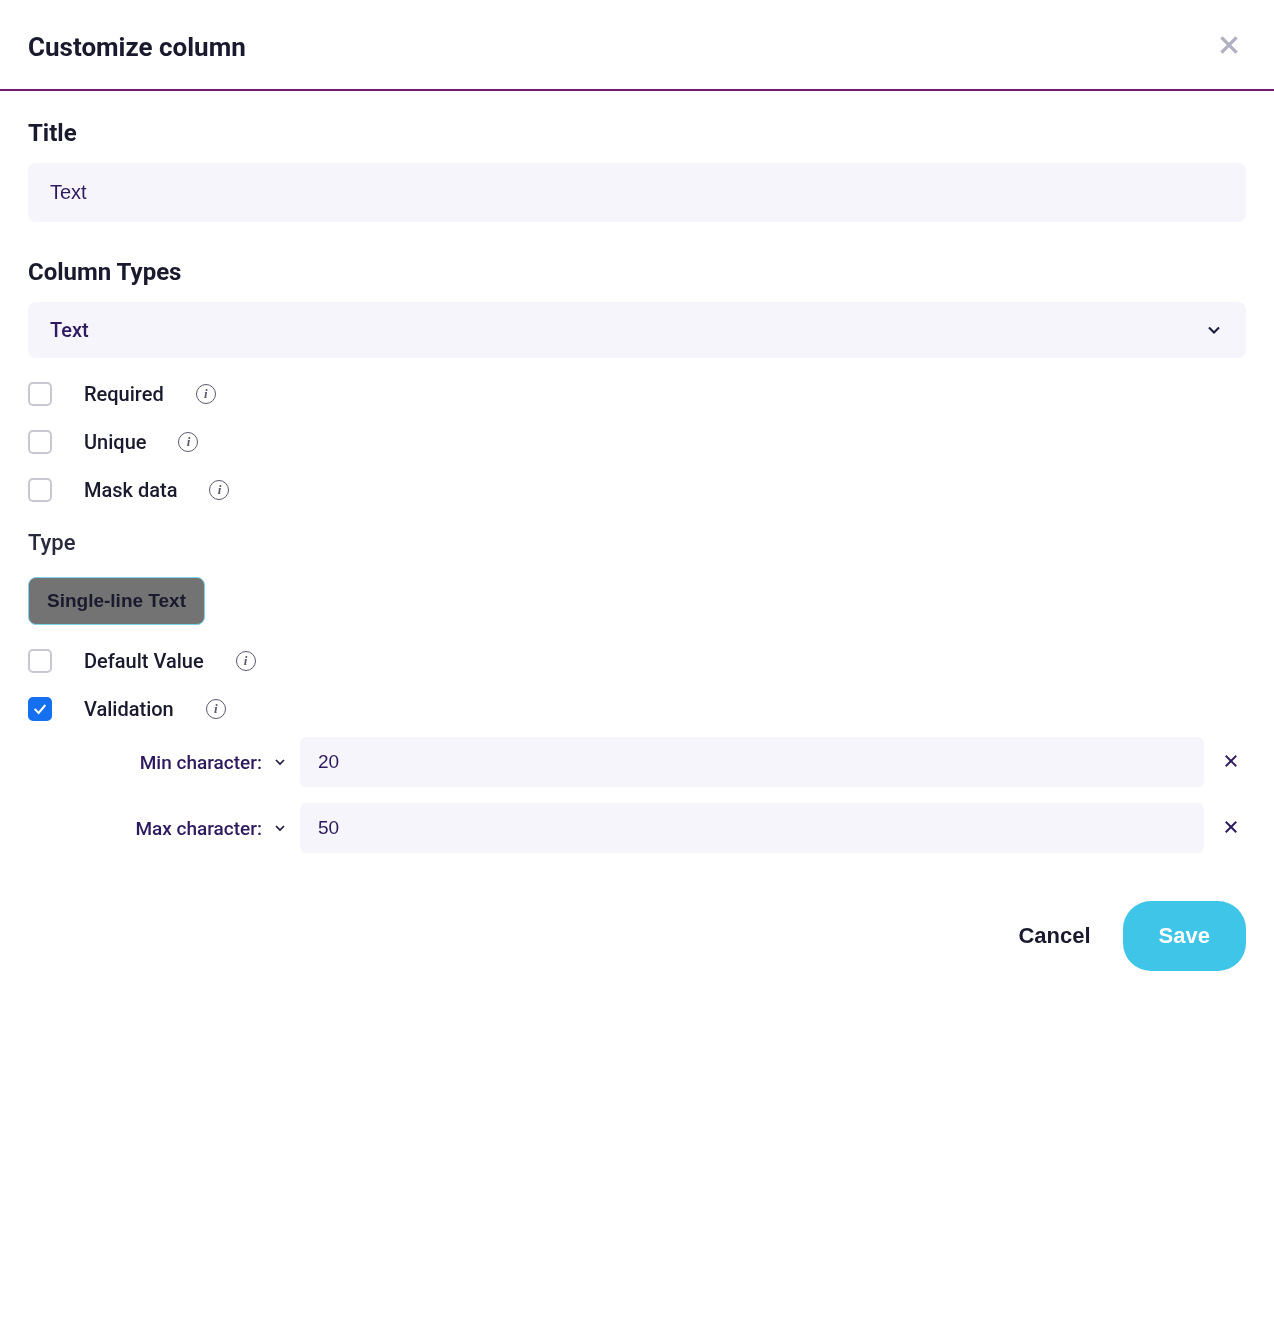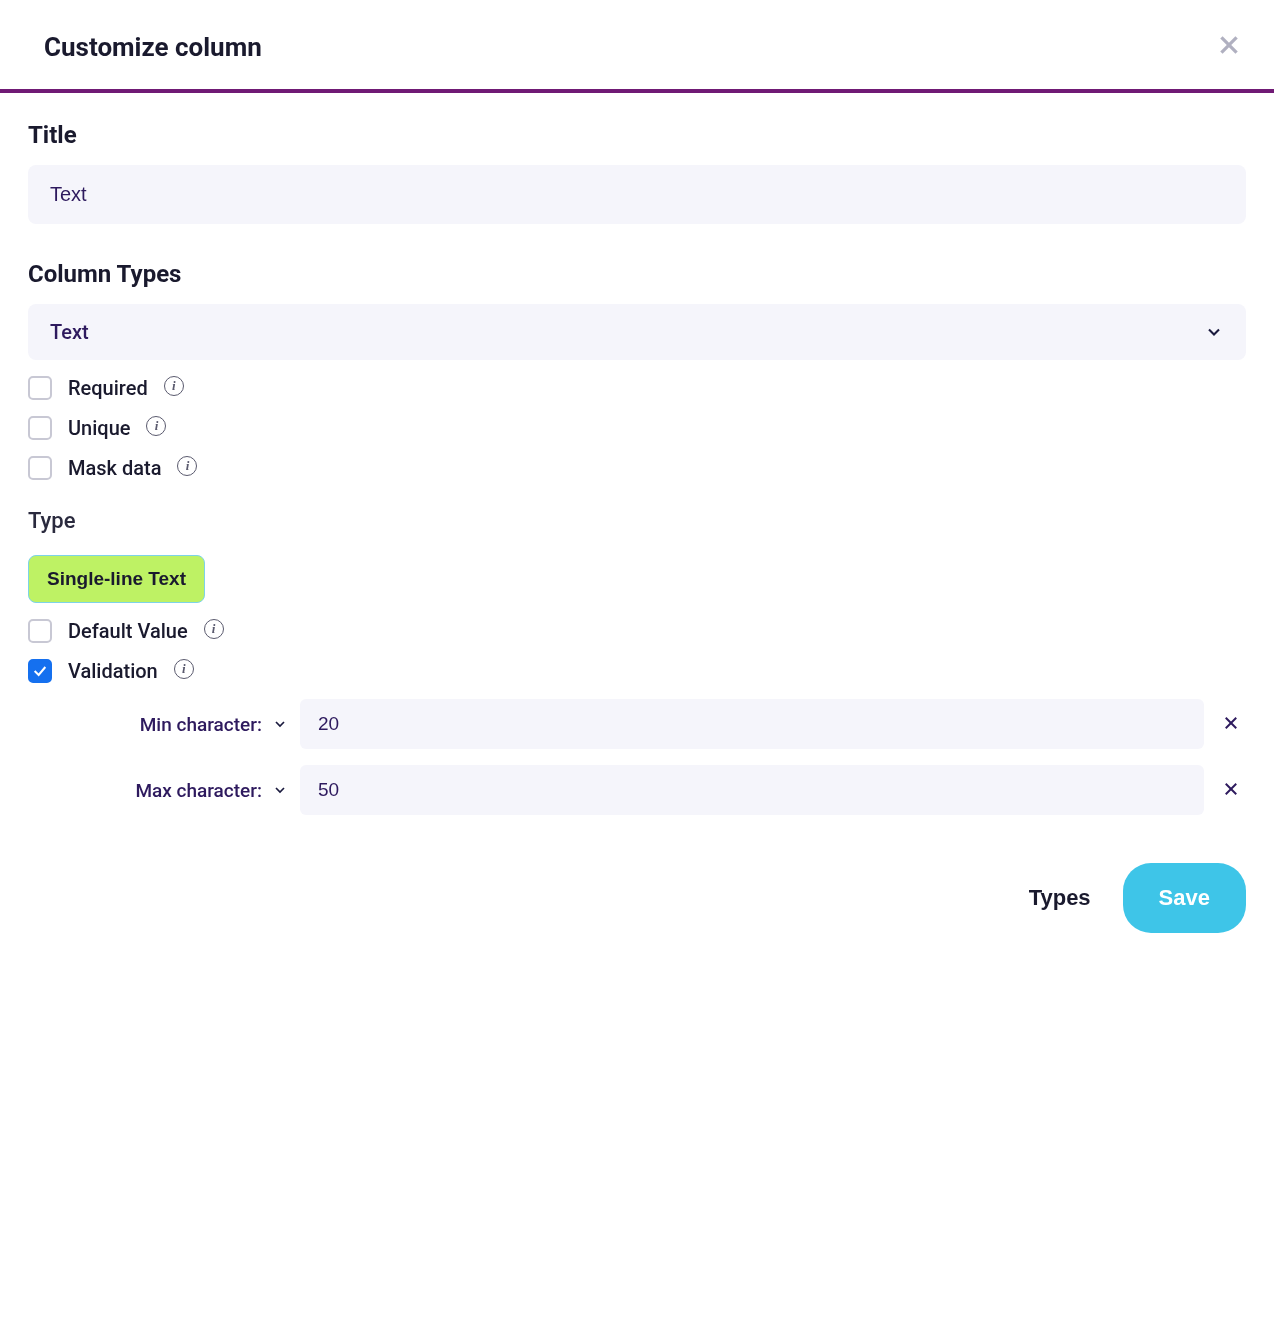--- a/index.html
+++ b/index.html
@@ -14,22 +14,22 @@
       width: 1274px;
       padding: 0;
     }
     .modal {
       padding: 28px;
     }
     .modal-header {
       display: flex;
       justify-content: space-between;
       align-items: center;
-      padding: 28px 28px 24px 44px;
-      border-bottom: 4px solid #701a75;
+      padding: 28px 28px 24px 28px;
+      border-bottom: 2px solid #701a75;
     }
     .modal-title {
       font-size: 26px;
       font-weight: 700;
       color: #1a1a2e;
     }
     .close-btn {
       background: none;
       border: none;
       cursor: pointer;
@@ -92,22 +92,23 @@
       stroke-width: 2.5;
       fill: none;
     }
     .help-text {
       font-size: 18px;
       color: #4a4a5e;
       margin-top: 12px;
     }
     .checkbox-row {
       display: flex;
-      gap: 16px;
-      margin-top: 16px;
+      align-items: center;
+      gap: 32px;
+      margin-top: 24px;
     }
     .checkbox {
       width: 24px;
       height: 24px;
       border: 2px solid #c8c8d4;
       border-radius: 5px;
       background: #fff;
       cursor: pointer;
       display: flex;
       align-items: center;
@@ -156,21 +157,21 @@
       border: 1.5px solid transparent;
       background: transparent;
       font-size: 19px;
       font-weight: 700;
       cursor: pointer;
       color: #b8b0d0;
     }
     .tab-btn.active {
       border-color: #7dd3e8;
       color: #1a1a2e;
-      background: #bef264;
+      background: #737373;
     }
     .validation-row {
       display: flex;
       align-items: center;
       gap: 12px;
       margin-top: 16px;
     }
     .validation-label-wrap {
       width: 260px;
       display: flex;
@@ -341,17 +342,17 @@
     <button class="remove-btn">
       <svg viewBox="0 0 24 24" fill="none">
           <line x1="5" y1="5" x2="19" y2="19"></line>
           <line x1="19" y1="5" x2="5" y2="19"></line>
         </svg>
     </button>
   </div>
 
 
   <div class="footer">
-    <button class="cancel-btn">Types</button>
+    <button class="cancel-btn">Cancel</button>
     <button class="save-btn">Save</button>
   </div>
 
 </div>
 
 </body></html>

